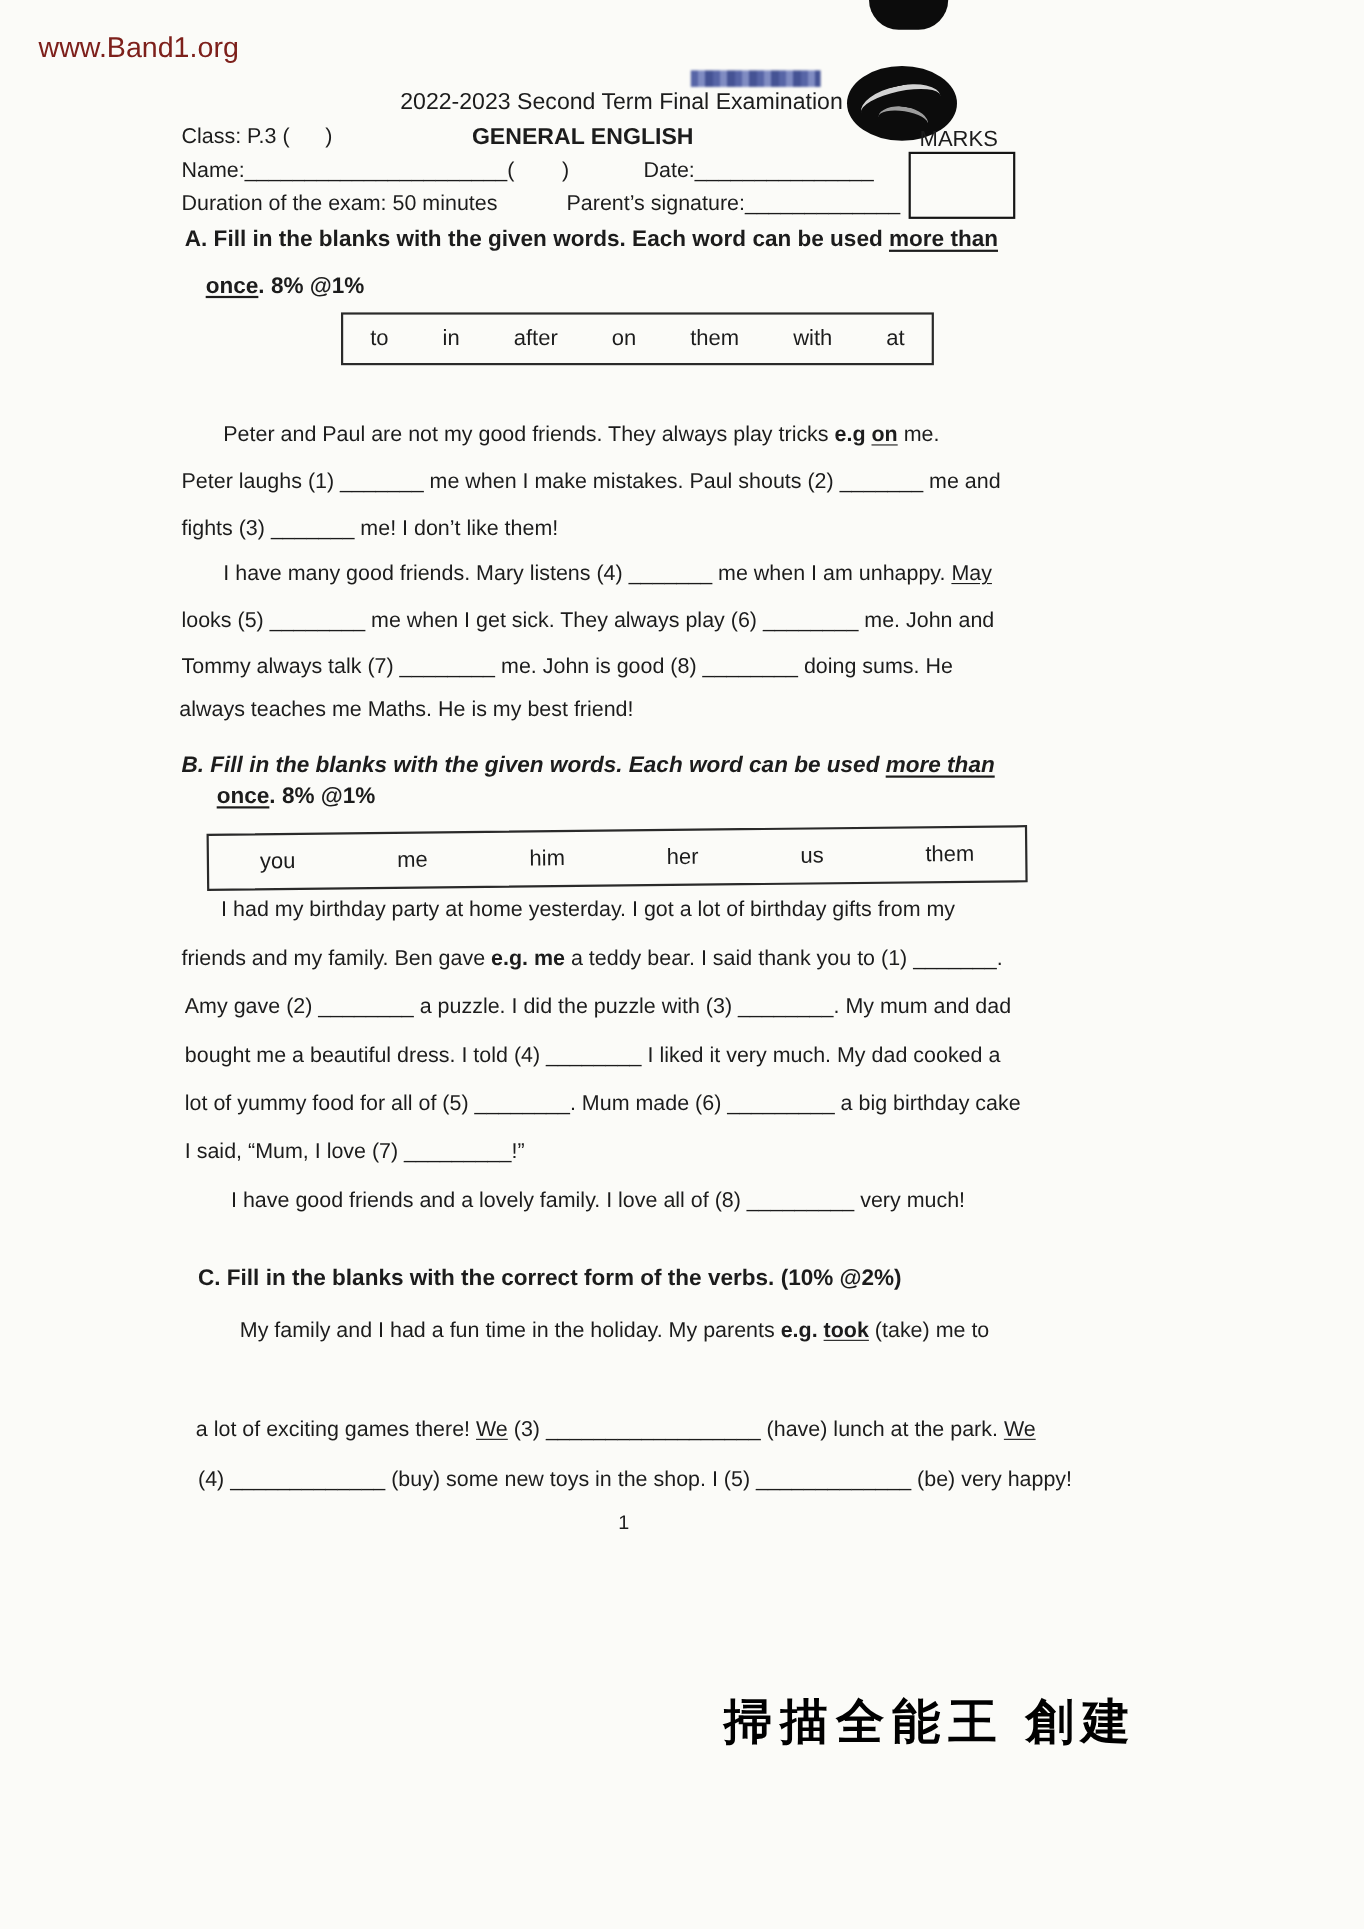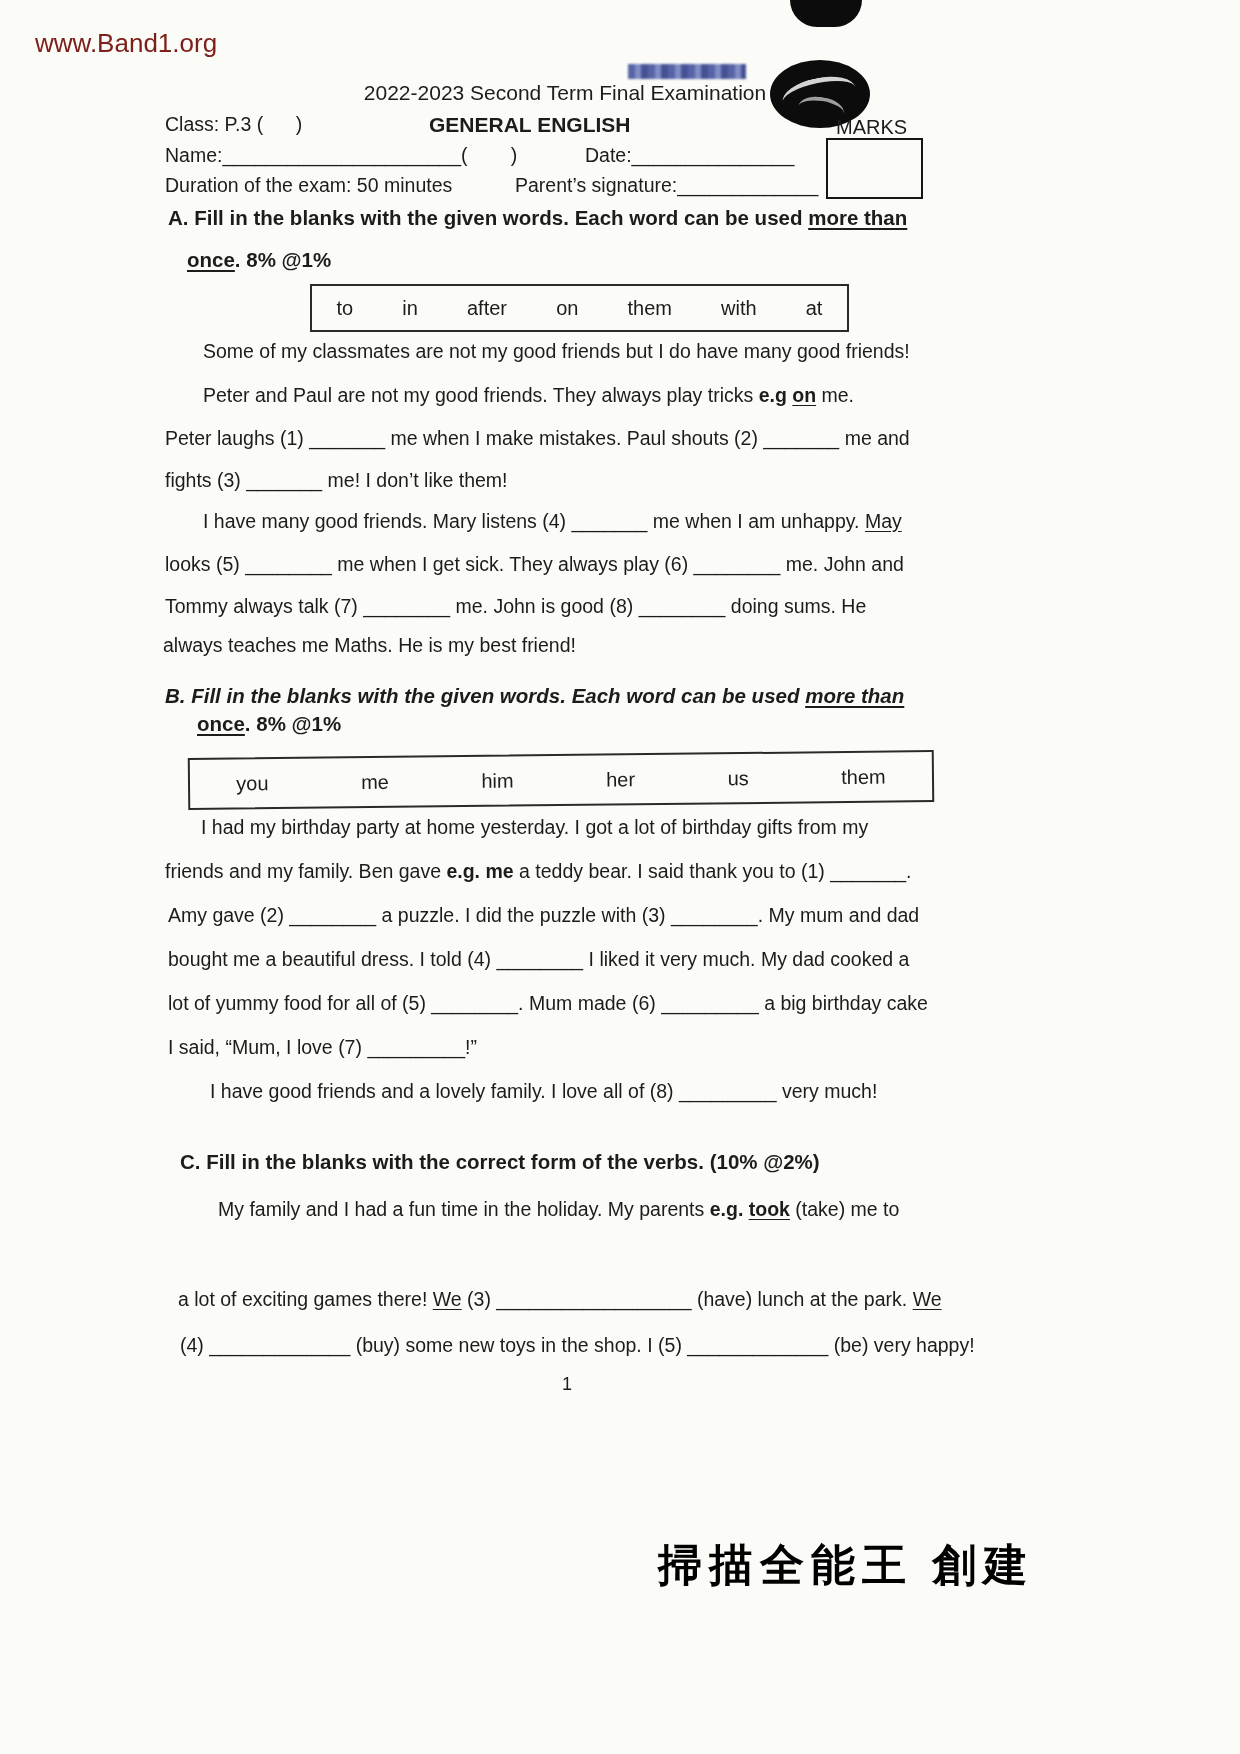--- a/index.html
+++ b/index.html
@@ -72,21 +72,20 @@
   <div class="wordbox" style="top:284px;left:310px;width:535px;height:44px">
     <span>to</span>
     <span>in</span>
     <span>after</span>
     <span>on</span>
     <span>them</span>
     <span>with</span>
     <span>at</span>
   </div>
 
-  <div class="t" style="top:340px;left:203px">Some of my classmates are not my good friends but I do have many good friends!</div>
   <div class="t" style="top:384px;left:203px"><span>Peter and Paul are not my good friends. They always play tricks </span><span class="b">e.g </span><span class="b u">on</span><span> me.</span></div>
   <div class="t" style="top:427px;left:165px">Peter laughs (1) _______ me when I make mistakes. Paul shouts (2) _______ me and</div>
   <div class="t" style="top:469px;left:165px">fights (3) _______ me! I don’t like them!</div>
   <div class="t" style="top:510px;left:203px"><span>I have many good friends. Mary listens (4) _______ me when I am unhappy. </span><span class="u">May</span></div>
   <div class="t" style="top:553px;left:165px">looks (5) ________ me when I get sick. They always play (6) ________ me. John and</div>
   <div class="t" style="top:595px;left:165px">Tommy always talk (7) ________ me. John is good (8) ________ doing sums. He</div>
   <div class="t" style="top:634px;left:163px">always teaches me Maths. He is my best friend!</div>
 
   <div class="t h hi" style="top:684px;left:165px"><span>B. Fill in the blanks with the given words. Each word can be used </span><span class="u">more than</span></div>
   <div class="t h" style="top:712px;left:197px"><span class="u">once</span><span>. 8% @1%</span></div>

